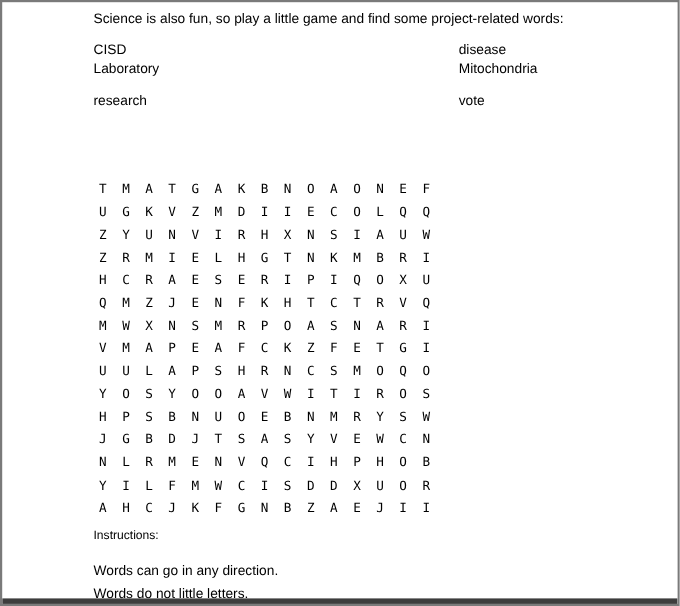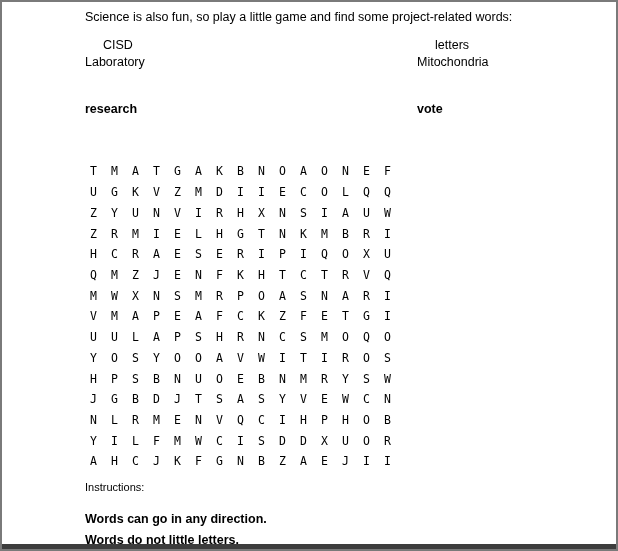--- a/index.html
+++ b/index.html
@@ -40,23 +40,23 @@
   }
   .word-item {
     position: absolute;
     font-size: 12.5px;
     line-height: 16px;
     color: var(--text);
     white-space: nowrap;
   }
   .col-left  { left: 83px; }
   .col-right { left: 415px; }
-  .row-0 { top: 35px; margin-left: 18px; }
+  .row-0 { top: 35px; }
   .row-1 { top: 52px; }
-  .row-2 { top: 99px; font-weight: bold; }
+  .row-2 { top: 81px; }
   .grid {
     position: absolute;
     left: 81px;
     top: 159px;
     display: grid;
     grid-template-columns: repeat(15, 21px);
     grid-auto-rows: 20.72px;
     font-family: "DejaVu Sans Mono", monospace;
     font-size: 11.5px;
     color: var(--text);
@@ -74,37 +74,36 @@
     line-height: 16px;
     color: var(--text);
   }
   .instr-line { 
     position: absolute;
     left: 83px;
     font-size: 12.5px;
     line-height: 16px;
     color: var(--text);
     white-space: nowrap;
-    font-weight: bold;
   }
   .instr-line-0 { top: 509px; }
   .instr-line-1 { top: 530px; }
 </style>
 </head>
 <body>
 
 <div class="page">
 
   <p class="doc-title">Science is also fun, so play a little game and find some project-related words:</p>
 
   <div class="word-item col-left row-0">CISD</div>
   <div class="word-item col-left row-1">Laboratory</div>
   <div class="word-item col-left row-2">research</div>
 
-  <div class="word-item col-right row-0">letters</div>
+  <div class="word-item col-right row-0">disease</div>
   <div class="word-item col-right row-1">Mitochondria</div>
   <div class="word-item col-right row-2">vote</div>
 
   <div class="grid">
       <span class="cell">T</span>
       <span class="cell">M</span>
       <span class="cell">A</span>
       <span class="cell">T</span>
       <span class="cell">G</span>
       <span class="cell">A</span>

